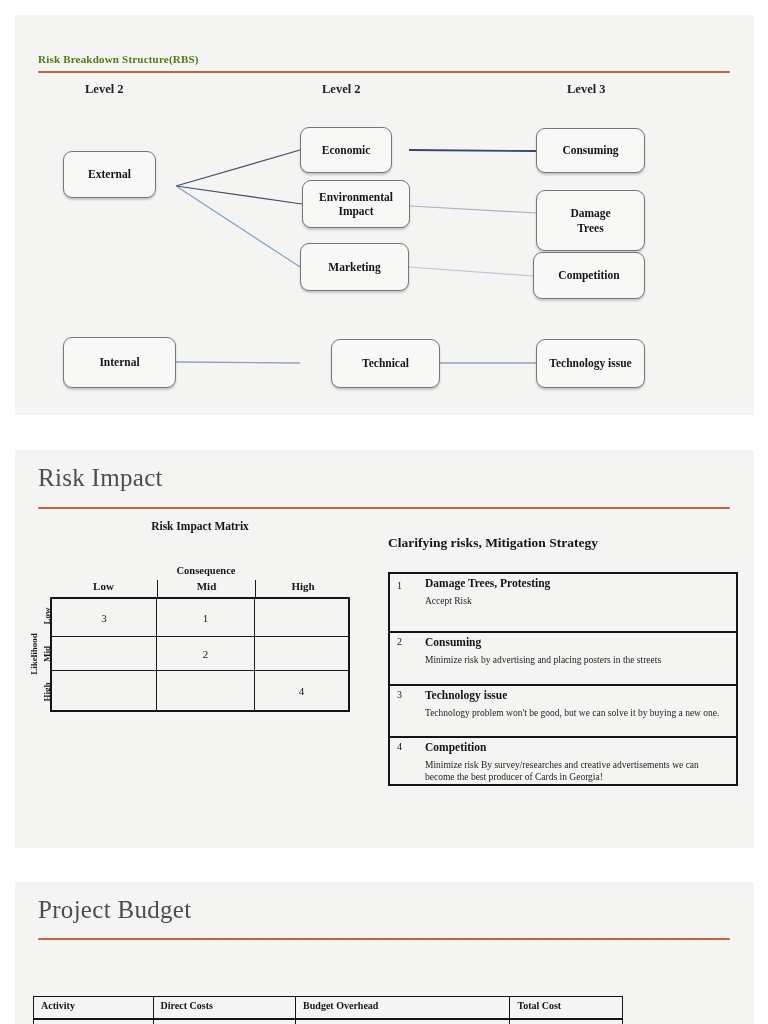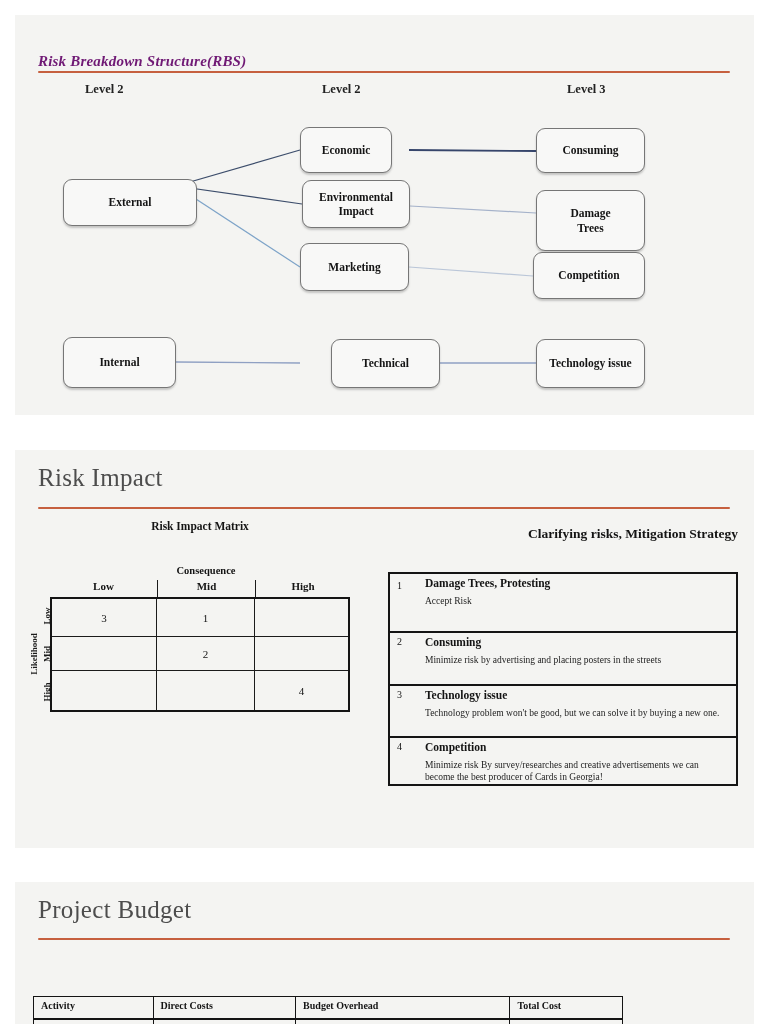--- a/index.html
+++ b/index.html
@@ -12,21 +12,21 @@
   .panel{
     position:absolute;left:15px;width:739px;
     background:#f4f4f2;
   }
   #panel-rbs{top:15px;height:400px;}
   #panel-impact{top:450px;height:398px;}
   #panel-budget{top:882px;height:160px;}
 
   .rbs-title{
     position:absolute;left:23px;top:38px;
-    font-size:15px;font-weight:bold;color:#701a75;letter-spacing:.2px;font-style:italic;
+    font-size:11px;font-weight:bold;color:#4d7c0f;letter-spacing:.2px;
   }
   .rule{
     position:absolute;left:23px;width:692px;height:2px;
     background:#c6603f;border-radius:1px;
   }
   #panel-rbs .rule{top:56px;}
   .level-label{
     position:absolute;top:67px;font-size:12.5px;font-weight:bold;color:#222;
   }
   .lv1{left:70px;} .lv2{left:307px;} .lv3{left:552px;}
@@ -81,21 +81,21 @@
     position:absolute;width:70px;text-align:center;
     font-size:9px;font-weight:bold;color:#1b1b1b;
     transform:rotate(-90deg);
   }
   .vr-axis{left:-16px;top:199px;}
   .vr-low{left:-3px;top:161px;}
   .vr-mid{left:-3px;top:199px;}
   .vr-high{left:-3px;top:237px;}
 
   .strat-title{
-    position:absolute;left:373px;top:76px;width:350px;text-align:right;
+    position:absolute;left:373px;top:85px;width:350px;text-align:left;
     font-size:13.5px;font-weight:bold;color:#141414;
   }
   .strat-box{
     position:absolute;left:373px;top:122px;width:350px;
     border:2px solid #141414;box-sizing:border-box;background:transparent;
   }
   .strat-item{position:relative;box-sizing:border-box;}
   .strat-item + .strat-item{border-top:2px solid #141414;}
   .si-1{height:54px;} .si-2{height:53px;} .si-3{height:52px;} .si-4{height:48px;}
   .strat-num{position:absolute;left:7px;top:3px;font-size:10px;color:#141414;}
@@ -134,21 +134,21 @@
     <line x1="161" y1="171" x2="285" y2="135" stroke="#3c4d6b" stroke-width="1.2"></line>
     <line x1="161" y1="171" x2="287" y2="189" stroke="#3c4d6b" stroke-width="1.2"></line>
     <line x1="161" y1="171" x2="285" y2="252" stroke="#7da3c8" stroke-width="1.2"></line>
     <line x1="394" y1="135" x2="521" y2="136" stroke="#36456b" stroke-width="1.8"></line>
     <line x1="395" y1="191" x2="521" y2="198" stroke="#a5b2ca" stroke-width="1.2"></line>
     <line x1="394" y1="252" x2="518" y2="261" stroke="#bac6d8" stroke-width="1.2"></line>
     <line x1="161" y1="347" x2="285" y2="348" stroke="#8fa0c3" stroke-width="1.4"></line>
     <line x1="394" y1="348" x2="521" y2="348" stroke="#8fa0c3" stroke-width="1.4"></line>
   </svg>
 
-  <div class="node" style="left:48px;top:164px;width:134px;height:47px;">External</div>
+  <div class="node" style="left:48px;top:136px;width:93px;height:47px;">External</div>
   <div class="node" style="left:285px;top:112px;width:92px;height:46px;">Economic</div>
   <div class="node mid" style="left:287px;top:165px;width:108px;height:48px;">Environmental Impact</div>
   <div class="node" style="left:285px;top:228px;width:109px;height:48px;">Marketing</div>
   <div class="node" style="left:521px;top:113px;width:109px;height:45px;">Consuming</div>
   <div class="node narrow" style="left:521px;top:175px;width:109px;height:61px;">Damage Trees</div>
   <div class="node" style="left:518px;top:237px;width:112px;height:47px;">Competition</div>
   <div class="node" style="left:48px;top:322px;width:113px;height:51px;">Internal</div>
   <div class="node" style="left:285px;top:324px;width:109px;height:49px;margin-left:31px;">Technical</div>
   <div class="node" style="left:521px;top:324px;width:109px;height:49px;">Technology issue</div>
 </div>

